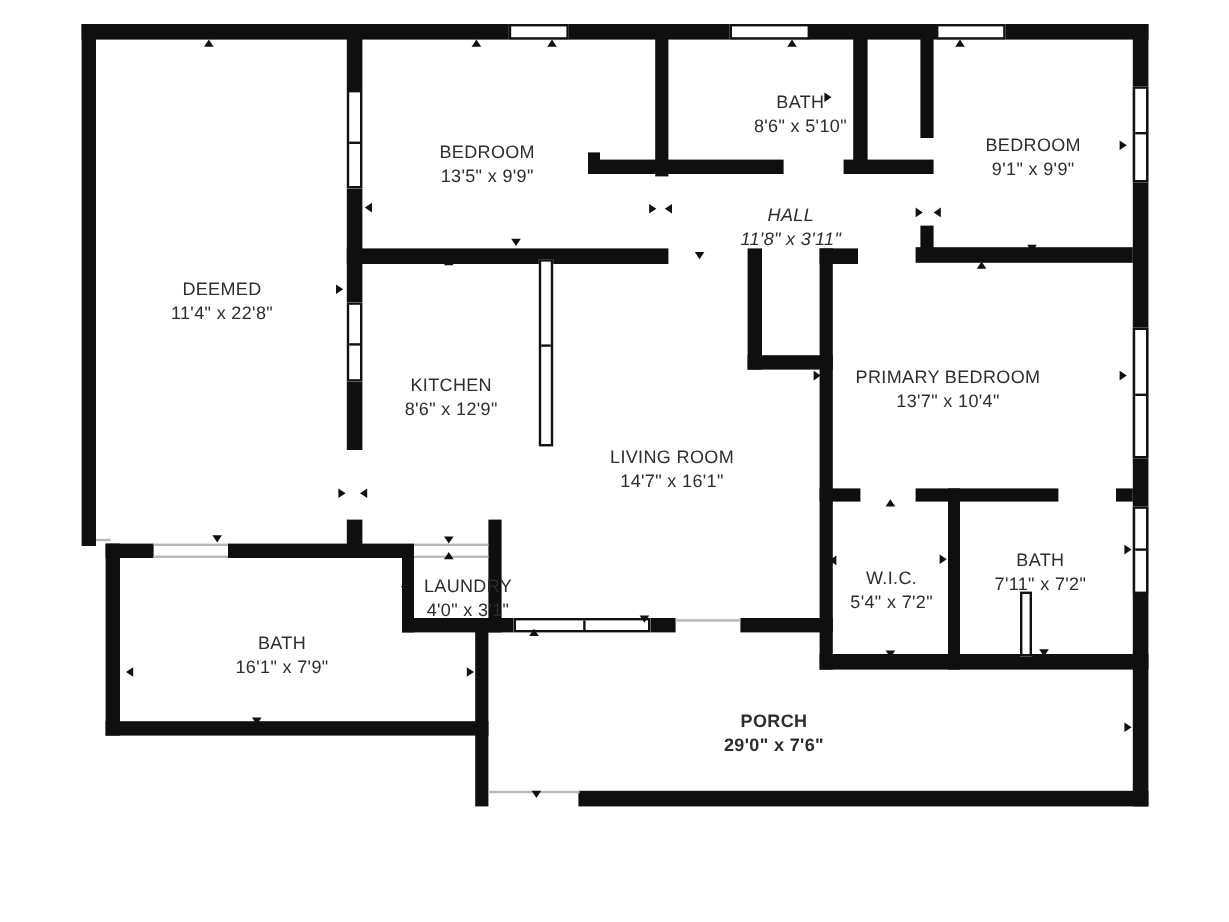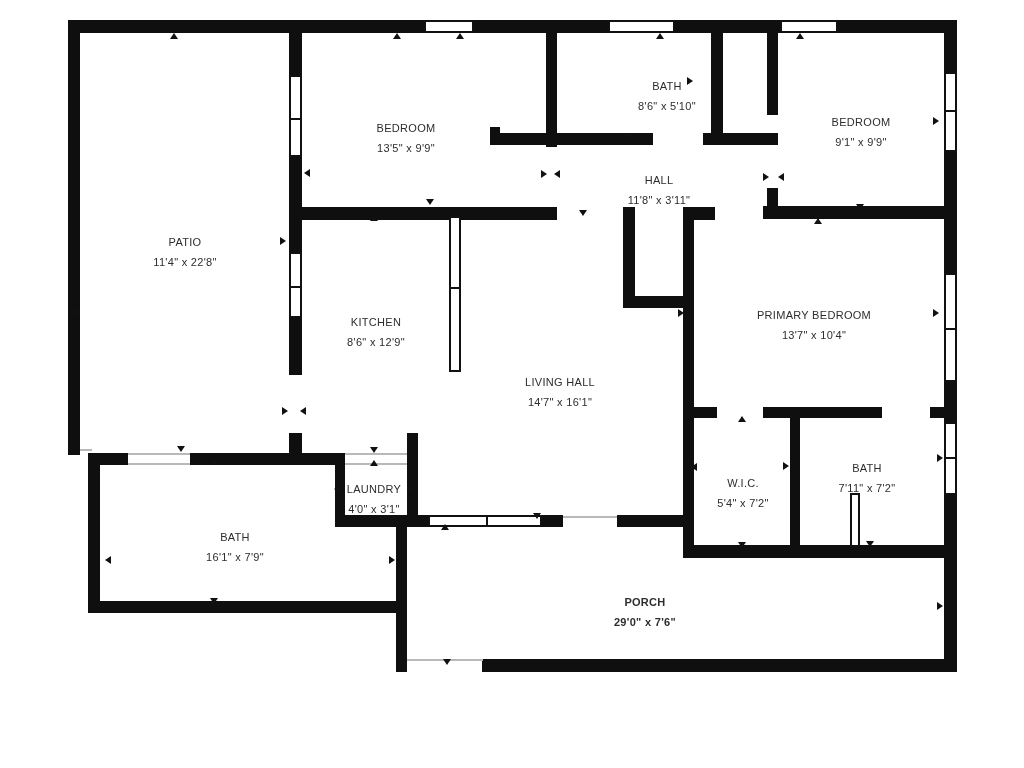--- a/index.html
+++ b/index.html
@@ -11,21 +11,21 @@
   .mullion{position:absolute;background:#111111;}
   .opening-double{position:absolute;border-top:2px solid #b9b9b9;border-bottom:2px solid #b9b9b9;box-sizing:border-box;}
   .opening-single{position:absolute;background:#b9b9b9;}
   .fixture{position:absolute;background:#ffffff;border:2px solid #111111;box-sizing:border-box;}
   .marker{position:absolute;width:0;height:0;transform:translate(-50%,-50%);}
   .marker-up{border-left:4px solid transparent;border-right:4px solid transparent;border-bottom:6px solid #111;}
   .marker-down{border-left:4px solid transparent;border-right:4px solid transparent;border-top:6px solid #111;}
   .marker-left{border-top:4px solid transparent;border-bottom:4px solid transparent;border-right:6px solid #111;}
   .marker-right{border-top:4px solid transparent;border-bottom:4px solid transparent;border-left:6px solid #111;}
   .room-label{position:absolute;transform:translate(-50%,-50%);text-align:center;white-space:nowrap;color:#2d2d2d;}
-  .room-name,.room-dims{font-size:11px;line-height:20px;letter-spacing:0.3px;}
+  .room-name,.room-dims{font-size:15px;line-height:20px;letter-spacing:0.3px;}
   .footer{position:absolute;left:0;top:736px;width:100%;text-align:center;
           font-size:9.5px;letter-spacing:0.3px;color:#c4c4c4;}
 </style>
 </head>
 <body>
 
 <div class="stage">
   <div class="plan">
       <div class="wall" style="left: 68px; top: 20px; width: 889px; height: 13px;"></div>
       <div class="wall" style="left: 68px; top: 20px; width: 12px; height: 435px;"></div>
@@ -130,60 +130,60 @@
       <div class="marker marker-down" style="left: 374px; top: 450px;"></div>
       <div class="marker marker-up" style="left: 374px; top: 463px;"></div>
       <div class="marker marker-left" style="left: 337px; top: 489px;"></div>
       <div class="marker marker-right" style="left: 410px; top: 489px;"></div>
       <div class="marker marker-left" style="left: 108px; top: 560px;"></div>
       <div class="marker marker-right" style="left: 392px; top: 560px;"></div>
       <div class="marker marker-down" style="left: 214px; top: 601px;"></div>
       <div class="marker marker-down" style="left: 447px; top: 662px;"></div>
       <div class="marker marker-right" style="left: 940px; top: 606px;"></div>
       <div class="room-label" style="left: 185px; top: 252px;">
-        <div class="room-name">PATIO</div>
+        <div class="room-name">DEEMED</div>
         <div class="room-dims">11'4" x 22'8"</div>
       </div>
       <div class="room-label" style="left: 406px; top: 138px;">
         <div class="room-name">BEDROOM</div>
         <div class="room-dims">13'5" x 9'9"</div>
       </div>
       <div class="room-label" style="left: 667px; top: 96px;">
         <div class="room-name">BATH</div>
         <div class="room-dims">8'6" x 5'10"</div>
       </div>
       <div class="room-label" style="left: 861px; top: 132px;">
         <div class="room-name">BEDROOM</div>
         <div class="room-dims">9'1" x 9'9"</div>
       </div>
-      <div class="room-label" style="left: 659px; top: 190px;">
+      <div class="room-label" style="left: 659px; top: 190px; font-style: italic;">
         <div class="room-name">HALL</div>
         <div class="room-dims">11'8" x 3'11"</div>
       </div>
       <div class="room-label" style="left: 376px; top: 332px;">
         <div class="room-name">KITCHEN</div>
         <div class="room-dims">8'6" x 12'9"</div>
       </div>
       <div class="room-label" style="left: 560px; top: 392px;">
-        <div class="room-name">LIVING HALL</div>
+        <div class="room-name">LIVING ROOM</div>
         <div class="room-dims">14'7" x 16'1"</div>
       </div>
-      <div class="room-label" style="left: 814px; top: 325px; text-align: center;">
+      <div class="room-label" style="left: 790px; top: 325px; text-align: center;">
         <div class="room-name">PRIMARY BEDROOM</div>
         <div class="room-dims">13'7" x 10'4"</div>
       </div>
       <div class="room-label" style="left: 743px; top: 493px;">
         <div class="room-name">W.I.C.</div>
         <div class="room-dims">5'4" x 7'2"</div>
       </div>
       <div class="room-label" style="left: 867px; top: 478px;">
         <div class="room-name">BATH</div>
         <div class="room-dims">7'11" x 7'2"</div>
       </div>
-      <div class="room-label" style="left: 374px; top: 499px;">
+      <div class="room-label" style="left: 390px; top: 499px;">
         <div class="room-name">LAUNDRY</div>
         <div class="room-dims">4'0" x 3'1"</div>
       </div>
       <div class="room-label" style="left: 235px; top: 547px;">
         <div class="room-name">BATH</div>
         <div class="room-dims">16'1" x 7'9"</div>
       </div>
       <div class="room-label" style="left: 645px; top: 612px; font-weight: bold;">
         <div class="room-name">PORCH</div>
         <div class="room-dims">29'0" x 7'6"</div>

